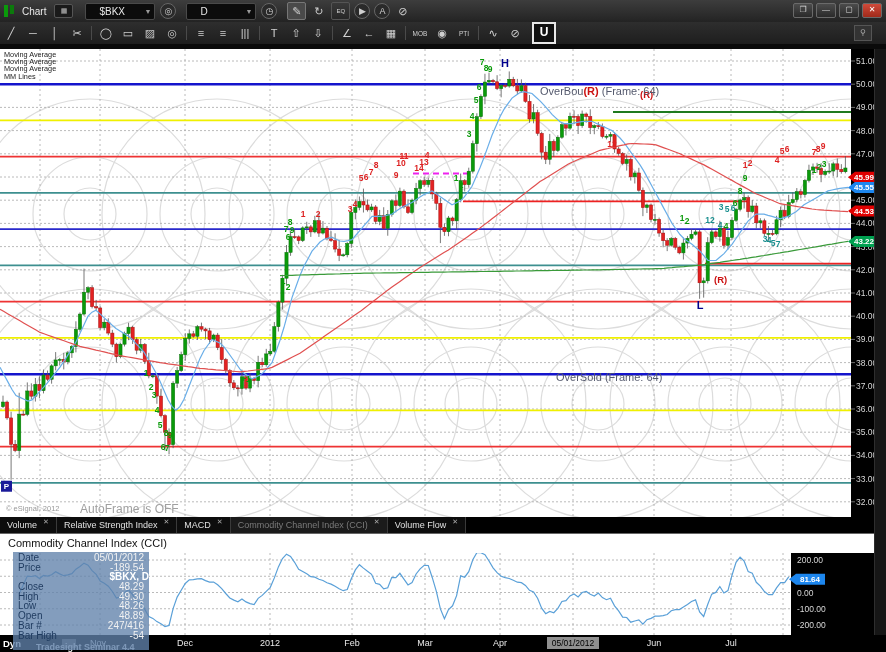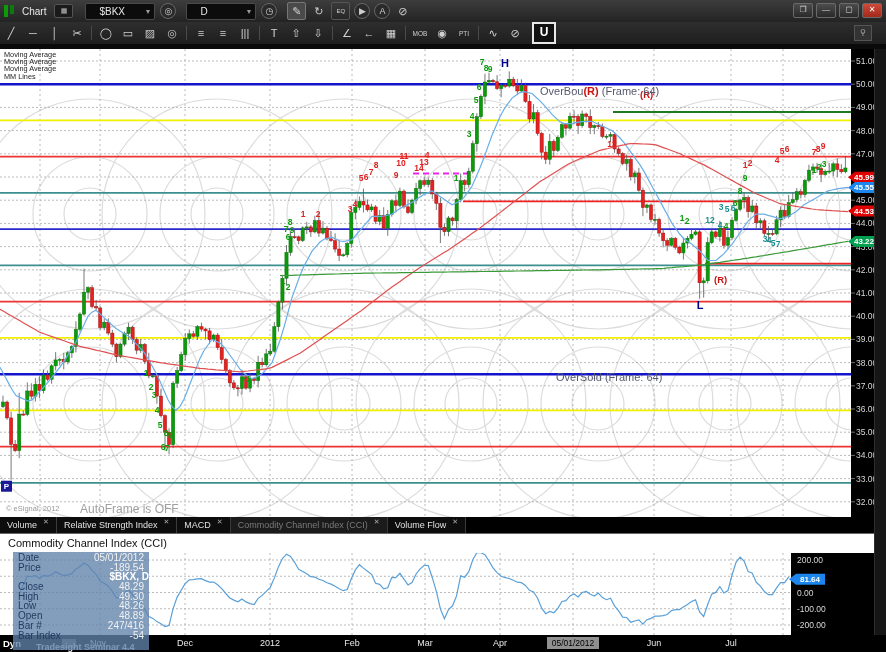--- a/index.html
+++ b/index.html
@@ -896,17 +896,17 @@
       </div>
       <div class="tiprow">
         <span class="tl">Open</span>
         <span class="tv">48.89</span>
       </div>
       <div class="tiprow">
         <span class="tl">Bar #</span>
         <span class="tv">247/416</span>
       </div>
       <div class="tiprow">
-        <span class="tl">Bar Index</span>
+        <span class="tl">Bar High</span>
         <span class="tv">-54</span>
       </div>
     </div>
 </div>
 
 </body></html>

